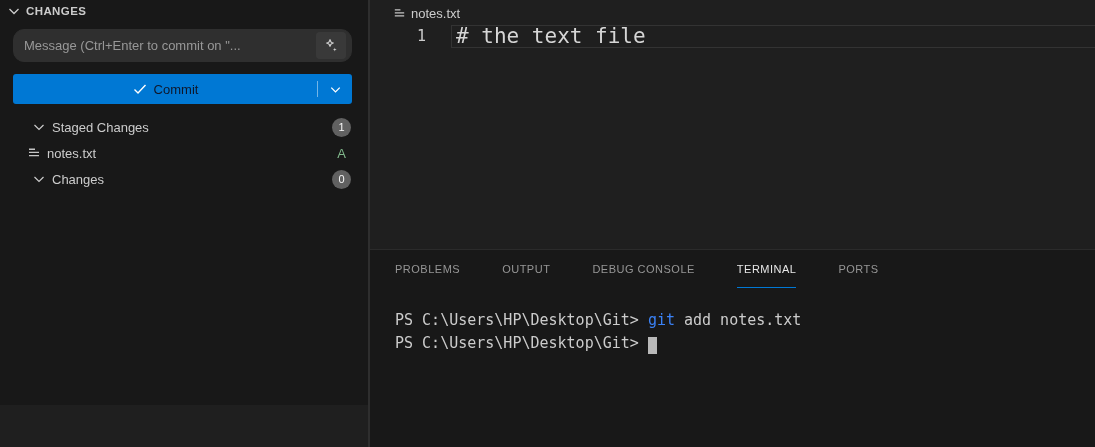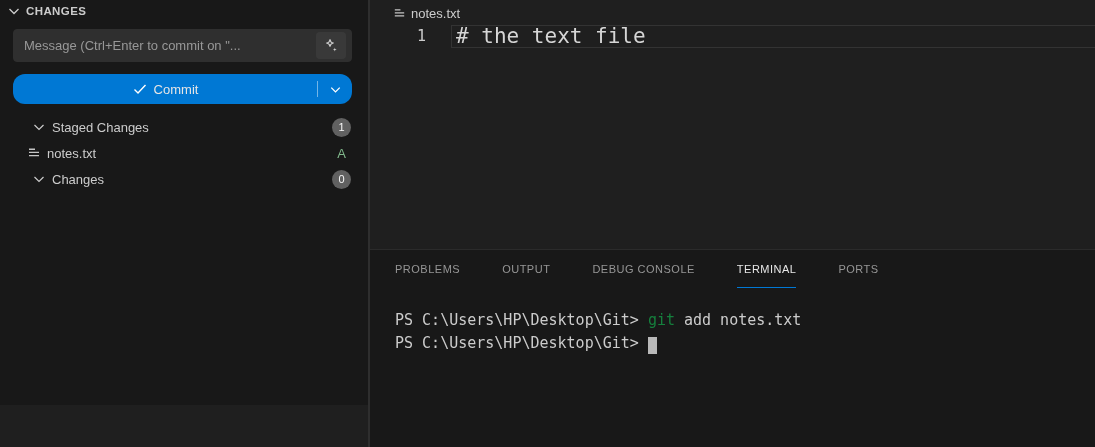--- a/index.html
+++ b/index.html
@@ -31,33 +31,33 @@
   .scm-header {
     position: absolute; left: 0; top: 0; height: 22px; width: 100%;
     display: flex; align-items: center; padding-left: 6px;
   }
   .scm-header .chev { width: 16px; height: 16px; margin-right: 4px; flex: none; }
   .scm-header .label {
     font-size: 11.5px; font-weight: bold; letter-spacing: 0.4px; color: #cccccc;
   }
   .commit-input {
     position: absolute; left: 13px; top: 29px; width: 339px; height: 33px;
-    background: #2f2f2f; border: 1px solid #2f2f2f; border-radius: 4px;
+    background: #2f2f2f; border: 1px solid #2f2f2f; border-radius: 11px;
     color: #cccccc; font-size: 13px; padding: 0 38px 0 10px;
     font-family: "Liberation Sans", sans-serif; outline: none;
   }
   .commit-input::placeholder { color: #989898; opacity: 1; }
   .sparkle-btn {
     position: absolute; left: 316px; top: 32px; width: 30px; height: 27px;
     border-radius: 4px; background: rgba(255,255,255,0.05);
     display: flex; align-items: center; justify-content: center; cursor: pointer;
   }
   .commit-btn {
     position: absolute; left: 13px; top: 74px; width: 339px; height: 30px;
-    background: #0078d4; border-radius: 12px; color: #e5e5e5;
+    background: #0078d4; border-radius: 3px; color: #0f172a;
     display: flex; align-items: center; cursor: pointer;
   }
   .commit-btn .main-part {
     flex: 1; display: flex; align-items: center; justify-content: center;
     font-size: 13px; height: 100%;
   }
   .commit-btn .check { width: 16px; height: 16px; margin-right: 6px; }
   .commit-btn .divider {
     width: 1px; height: 16px; background: rgba(255,255,255,0.45); flex: none;
   }
@@ -113,21 +113,21 @@
     display: flex; align-items: center; font-size: 11px; letter-spacing: 0.5px;
     color: #969696; cursor: pointer; border-bottom: 1px solid transparent;
   }
   .ptab.active { color: #e7e7e7; border-bottom-color: #0078d4; }
   .terminal {
     position: absolute; left: 25px; top: 59px; right: 10px; bottom: 0;
     font-family: "DejaVu Sans Mono", monospace; font-size: 15px; line-height: 23px;
     color: #cccccc;
   }
   .tline { white-space: pre; height: 23px; }
-  .tline .cmd { color: #15803d; }
+  .tline .cmd { color: #3b82f6; }
   .cursor-block {
     display: inline-block; width: 9px; height: 17px; background: #b9b9b9;
     vertical-align: text-bottom; margin-bottom: -2px;
   }
 
   svg { display: block; }
 </style>
 </head>
 <body>
 

